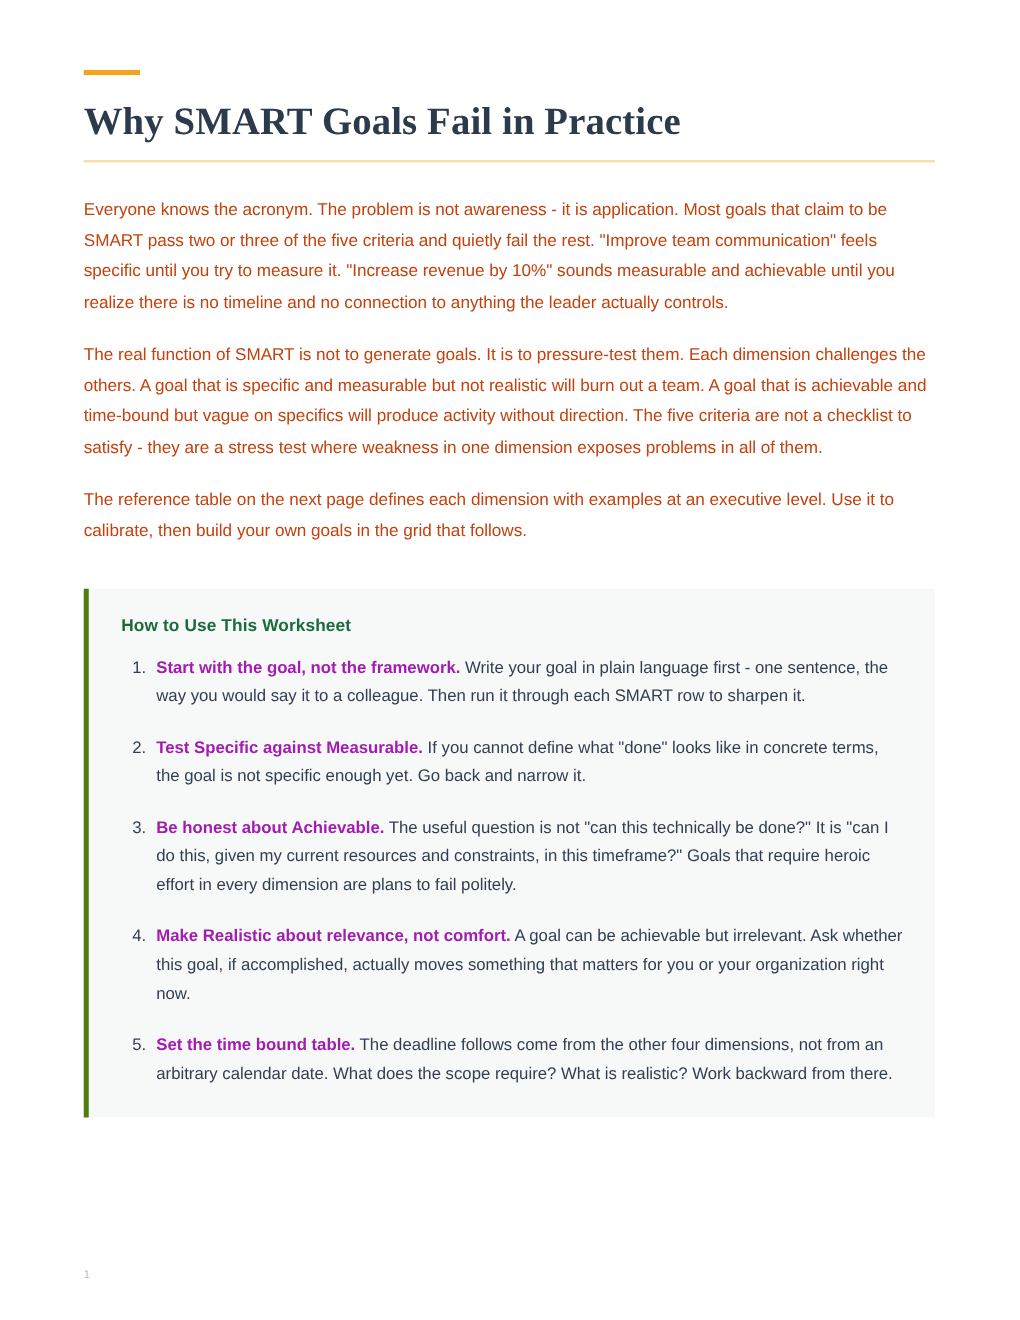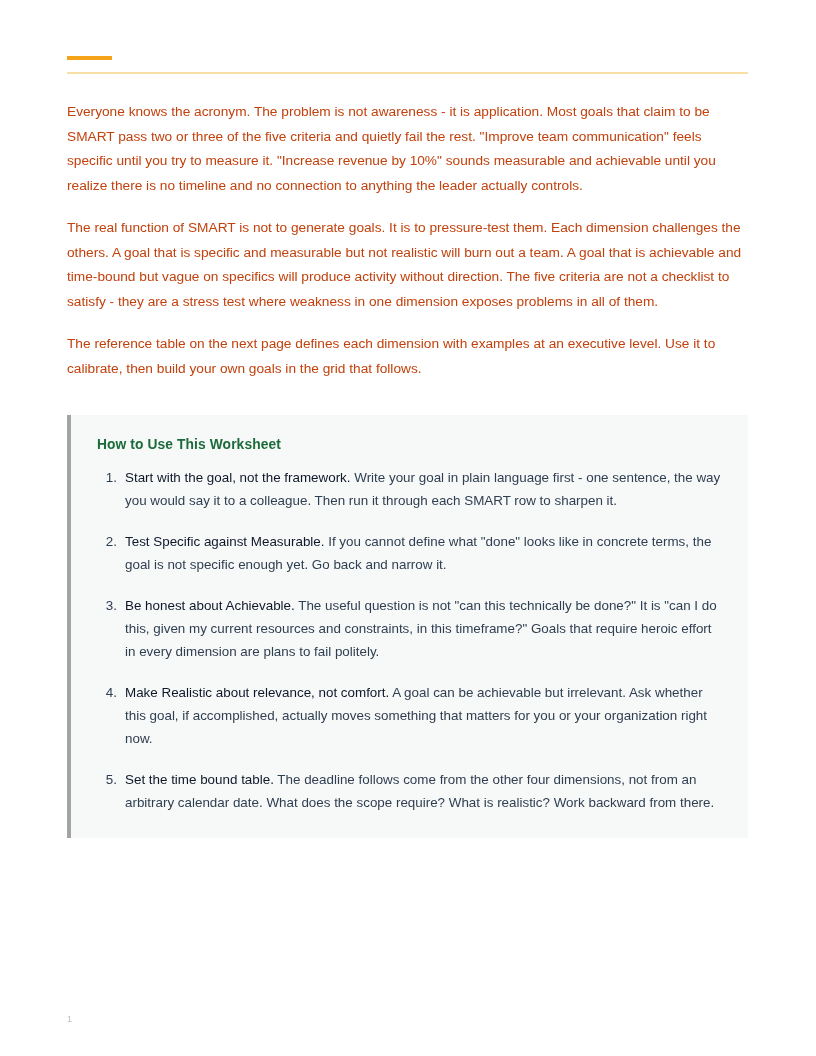--- a/index.html
+++ b/index.html
@@ -66,21 +66,21 @@
     margin: 0 0 18px 0;
     text-align: left;
   }
   .para:last-child { margin-bottom: 0; }
 
   
   .callout {
     position: relative;
     margin-top: 34px;
     background: #F7F9F8;
-    border-left: 4px solid #a3a3a3;
+    border-left: 4px solid #4d7c0f;
     padding: 22px 26px 24px 26px;
     box-sizing: border-box;
     width: 681px;
   }
 
   .callout-heading {
     font-size: 13.8px;
     font-weight: bold;
     color: #1B6B3A;
     margin: 0 0 14px 0;
@@ -111,22 +111,22 @@
     left: 0;
     top: 0;
     width: 20px;
     text-align: right;
     color: #2F3E51;
     font-size: 13.4px;
     line-height: 23px;
   }
 
   .callout-item .lead {
-    font-weight: normal;
-    color: #0f172a;
+    font-weight: bold;
+    color: #a21caf;
   }
 
   
   .footer {
     position: absolute;
     left: 67px;
     right: 67px;
     bottom: 20px;
     height: 34px;
     display: flex;
@@ -166,20 +166,21 @@
 </style>
 </head>
 <body>
 
 <div class="page">
 
   <div class="content">
 
     <div class="accent-bar"></div>
 
+    <h1 class="page-title">Why SMART Goals Fail in Practice</h1>
 
     <div class="title-rule"></div>
 
     <div class="body-copy">
       <p class="para">Everyone knows the acronym. The problem is not awareness - it is application. Most goals that claim to be SMART pass two or three of the five criteria and quietly fail the rest. "Improve team communication" feels specific until you try to measure it. "Increase revenue by 10%" sounds measurable and achievable until you realize there is no timeline and no connection to anything the leader actually controls.</p>
       <p class="para">The real function of SMART is not to generate goals. It is to pressure-test them. Each dimension challenges the others. A goal that is specific and measurable but not realistic will burn out a team. A goal that is achievable and time-bound but vague on specifics will produce activity without direction. The five criteria are not a checklist to satisfy - they are a stress test where weakness in one dimension exposes problems in all of them.</p>
       <p class="para">The reference table on the next page defines each dimension with examples at an executive level. Use it to calibrate, then build your own goals in the grid that follows.</p>
     </div>
 
     <div class="callout">

